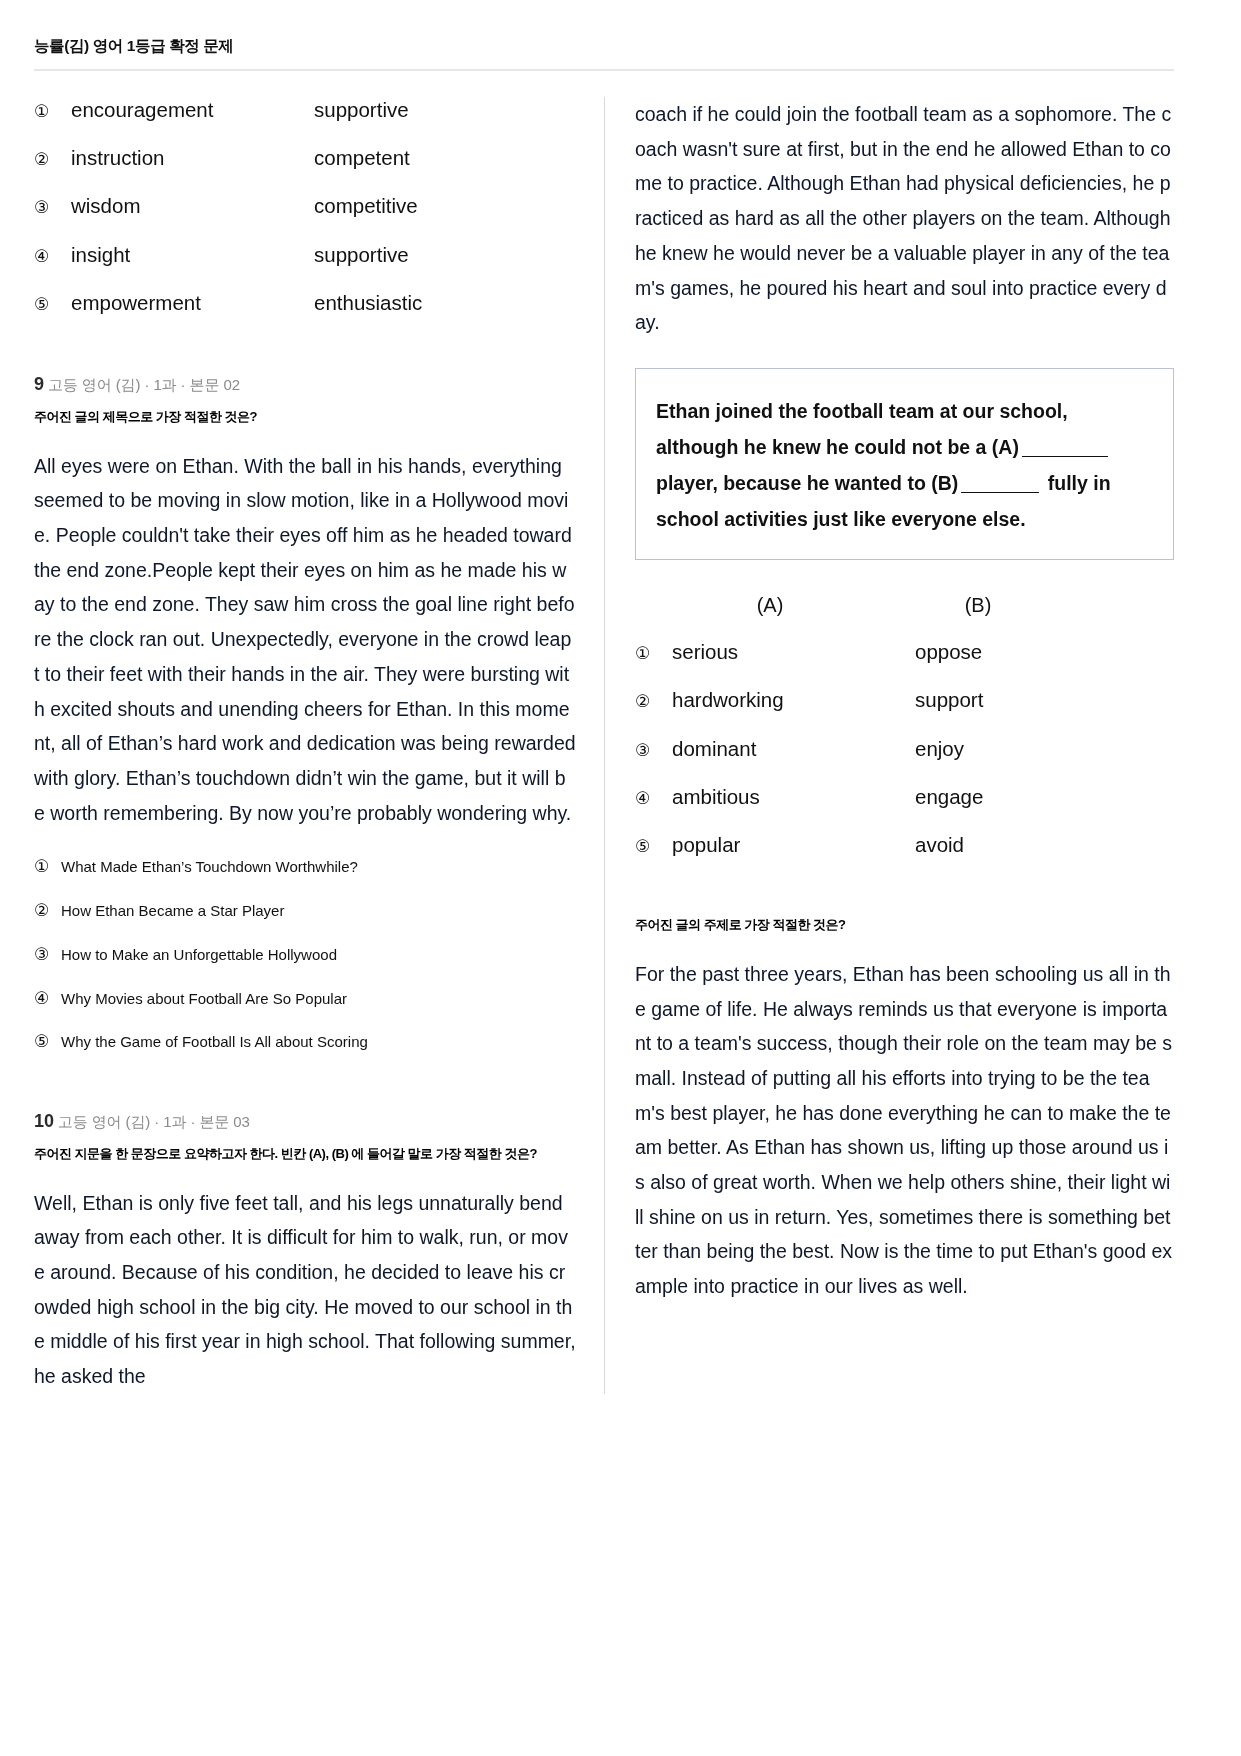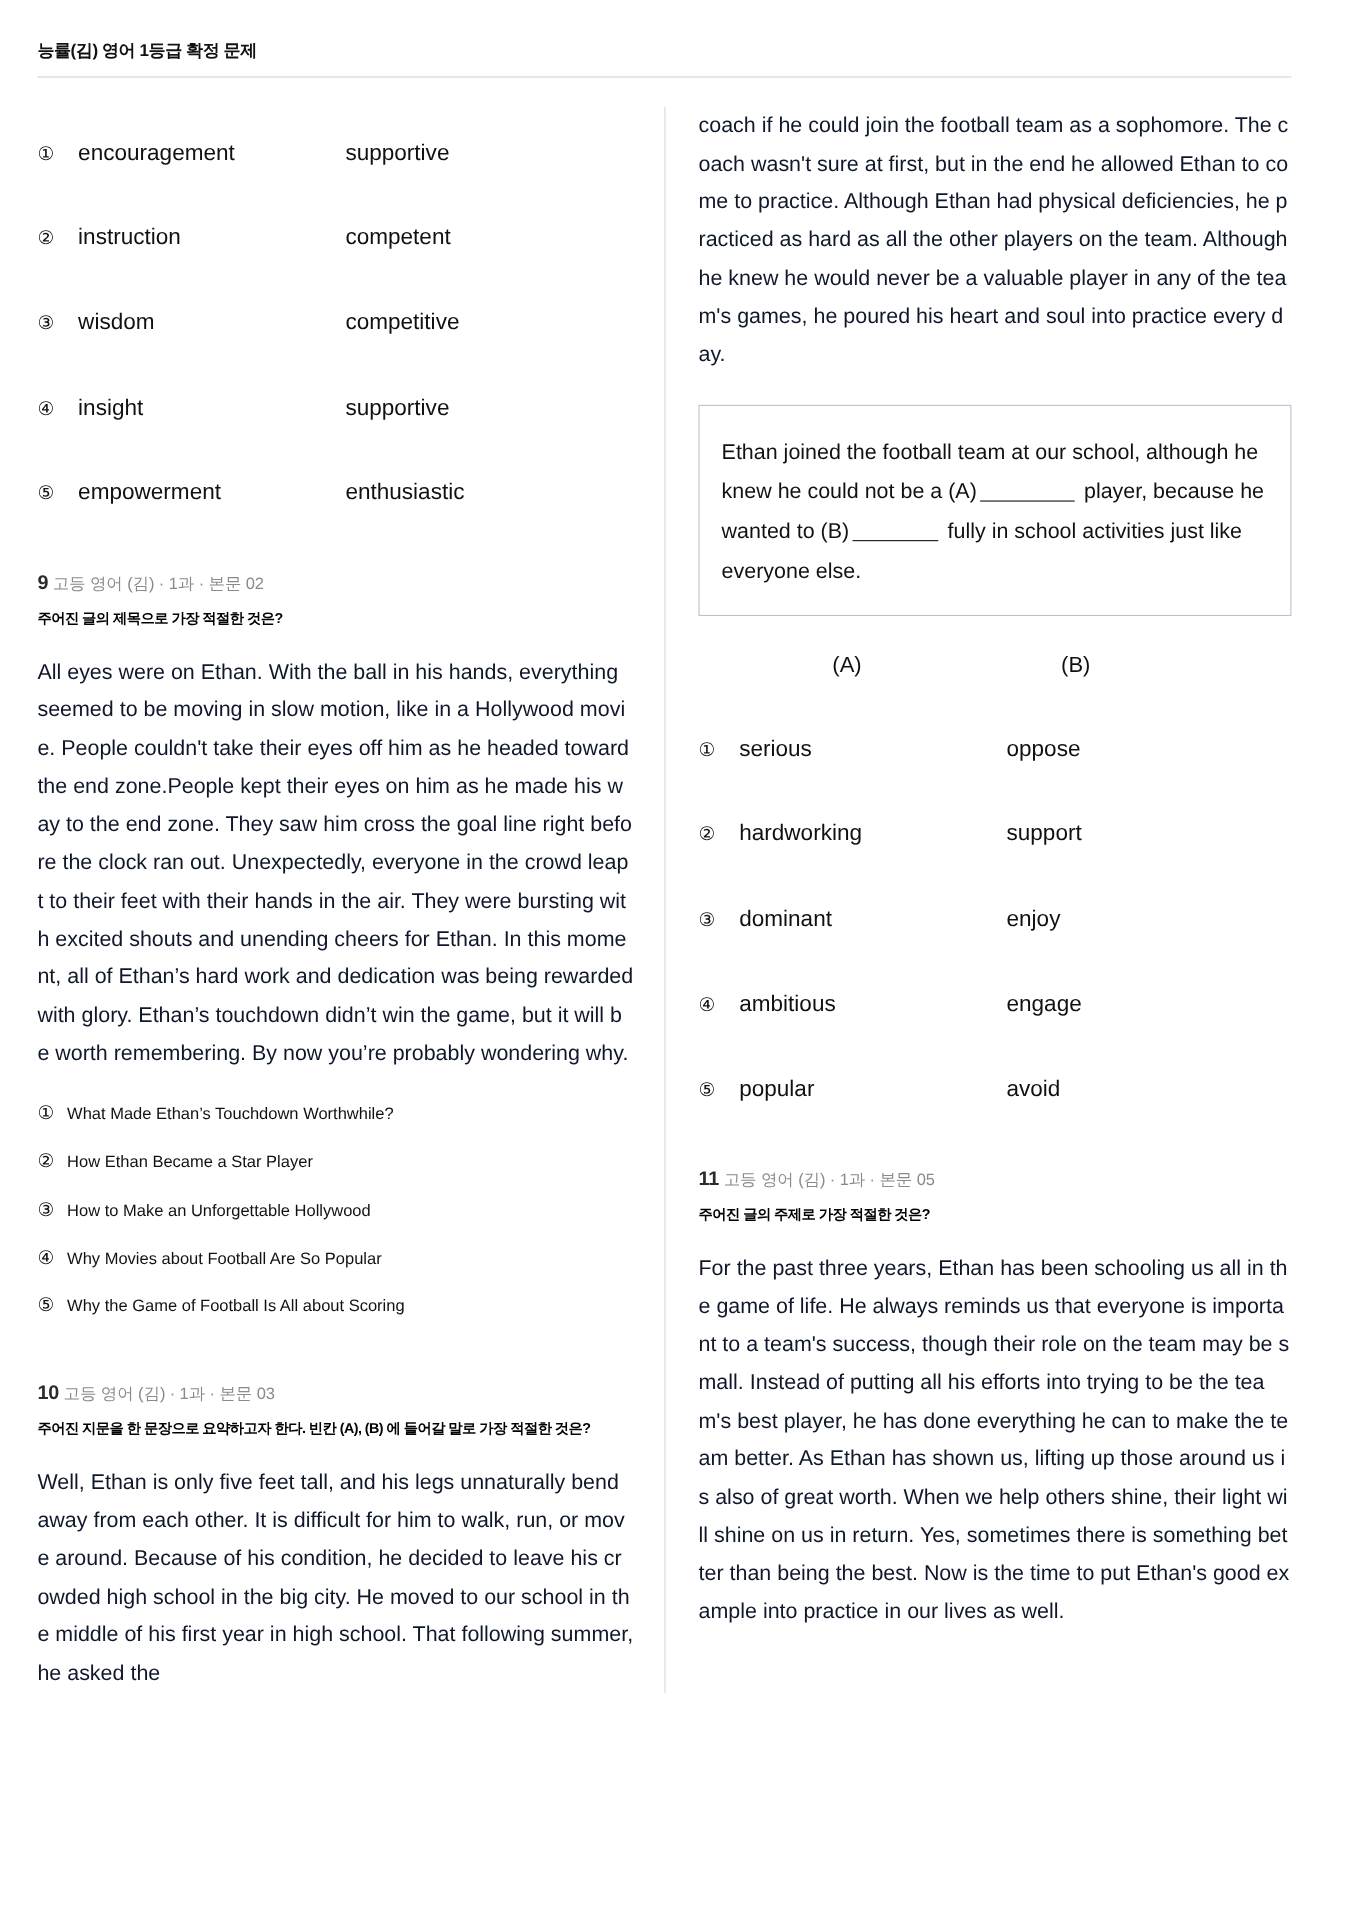--- a/index.html
+++ b/index.html
@@ -68,21 +68,20 @@
     font-size: 17px;
     color: #111111;
   }
   .choice-a {
     flex: 0 0 auto;
     width: 243px;
     margin-left: 10px;
   }
   .choice-b {
     flex: 0 0 auto;
-    margin-top: 29px;
   }
   .choice-single {
     flex: 1 1 auto;
     font-size: 15px;
   }
   
   .question {
     margin-top: 58px;
   }
   .q-meta {
@@ -118,20 +117,21 @@
   .summary-box {
     border: 1px solid #b9c2d0;
     padding: 24px 20px 22px 20px;
     margin: 28px 0 0 0;
     box-sizing: border-box;
   }
   .summary-text {
     font-size: 19.5px;
     line-height: 1.85;
     color: #111111;
+    font-weight: bold;
   }
   .blank-line {
     display: inline-block;
     border-bottom: 1.6px solid #111111;
     width: 86px;
     vertical-align: -3px;
     margin: 0 3px;
   }
   .blank-line.short { width: 78px; }
   
@@ -273,22 +273,19 @@
           <span class="choice-b">engage</span>
         </div>
         <div class="choice-row">
           <span class="choice-num">⑤</span>
           <span class="choice-a">popular</span>
           <span class="choice-b">avoid</span>
         </div>
       </div>
 
       <div class="question">
-        <div class="q-meta">
-          <span class="q-num">11</span><span>고등 영어 (김) · 1과 · 본문 05</span>
-        </div>
         <div class="q-prompt">주어진 글의 주제로 가장 적절한 것은?</div>
         <div class="q-passage no-gap">For the past three years, Ethan has been schooling us all in the game of life. He always reminds us that everyone is important to a team's success, though their role on the team may be small. Instead of putting all his efforts into trying to be the team's best player, he has done everything he can to make the team better. As Ethan has shown us, lifting up those around us is also of great worth. When we help others shine, their light will shine on us in return. Yes, sometimes there is something better than being the best. Now is the time to put Ethan's good example into practice in our lives as well.</div>
       </div>
 
     </div>
   </div>
 </div>
 
 </body></html>

